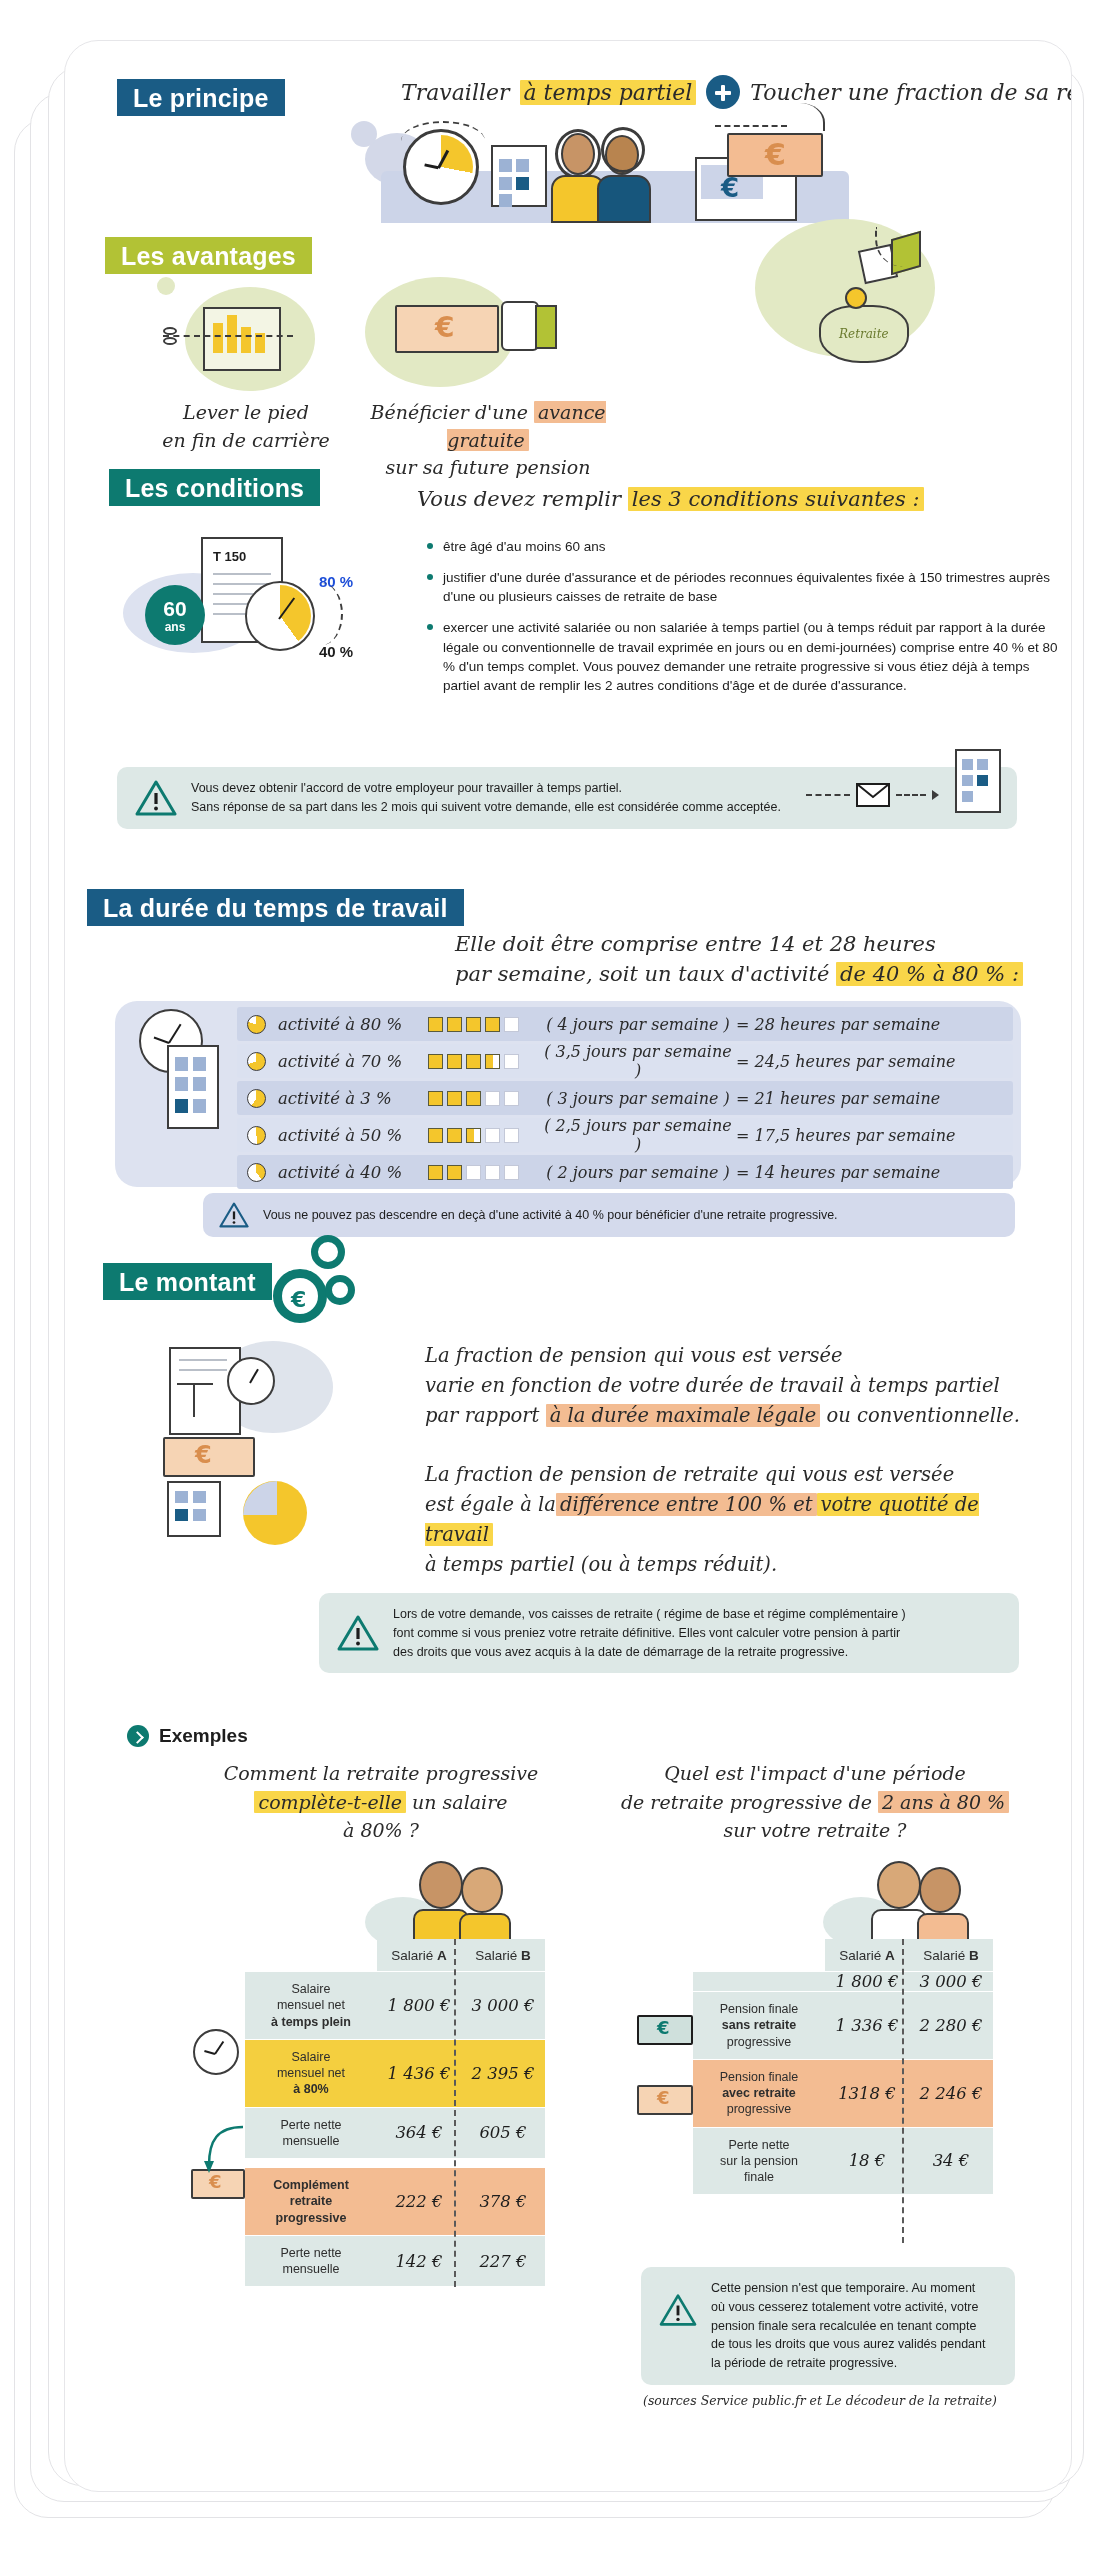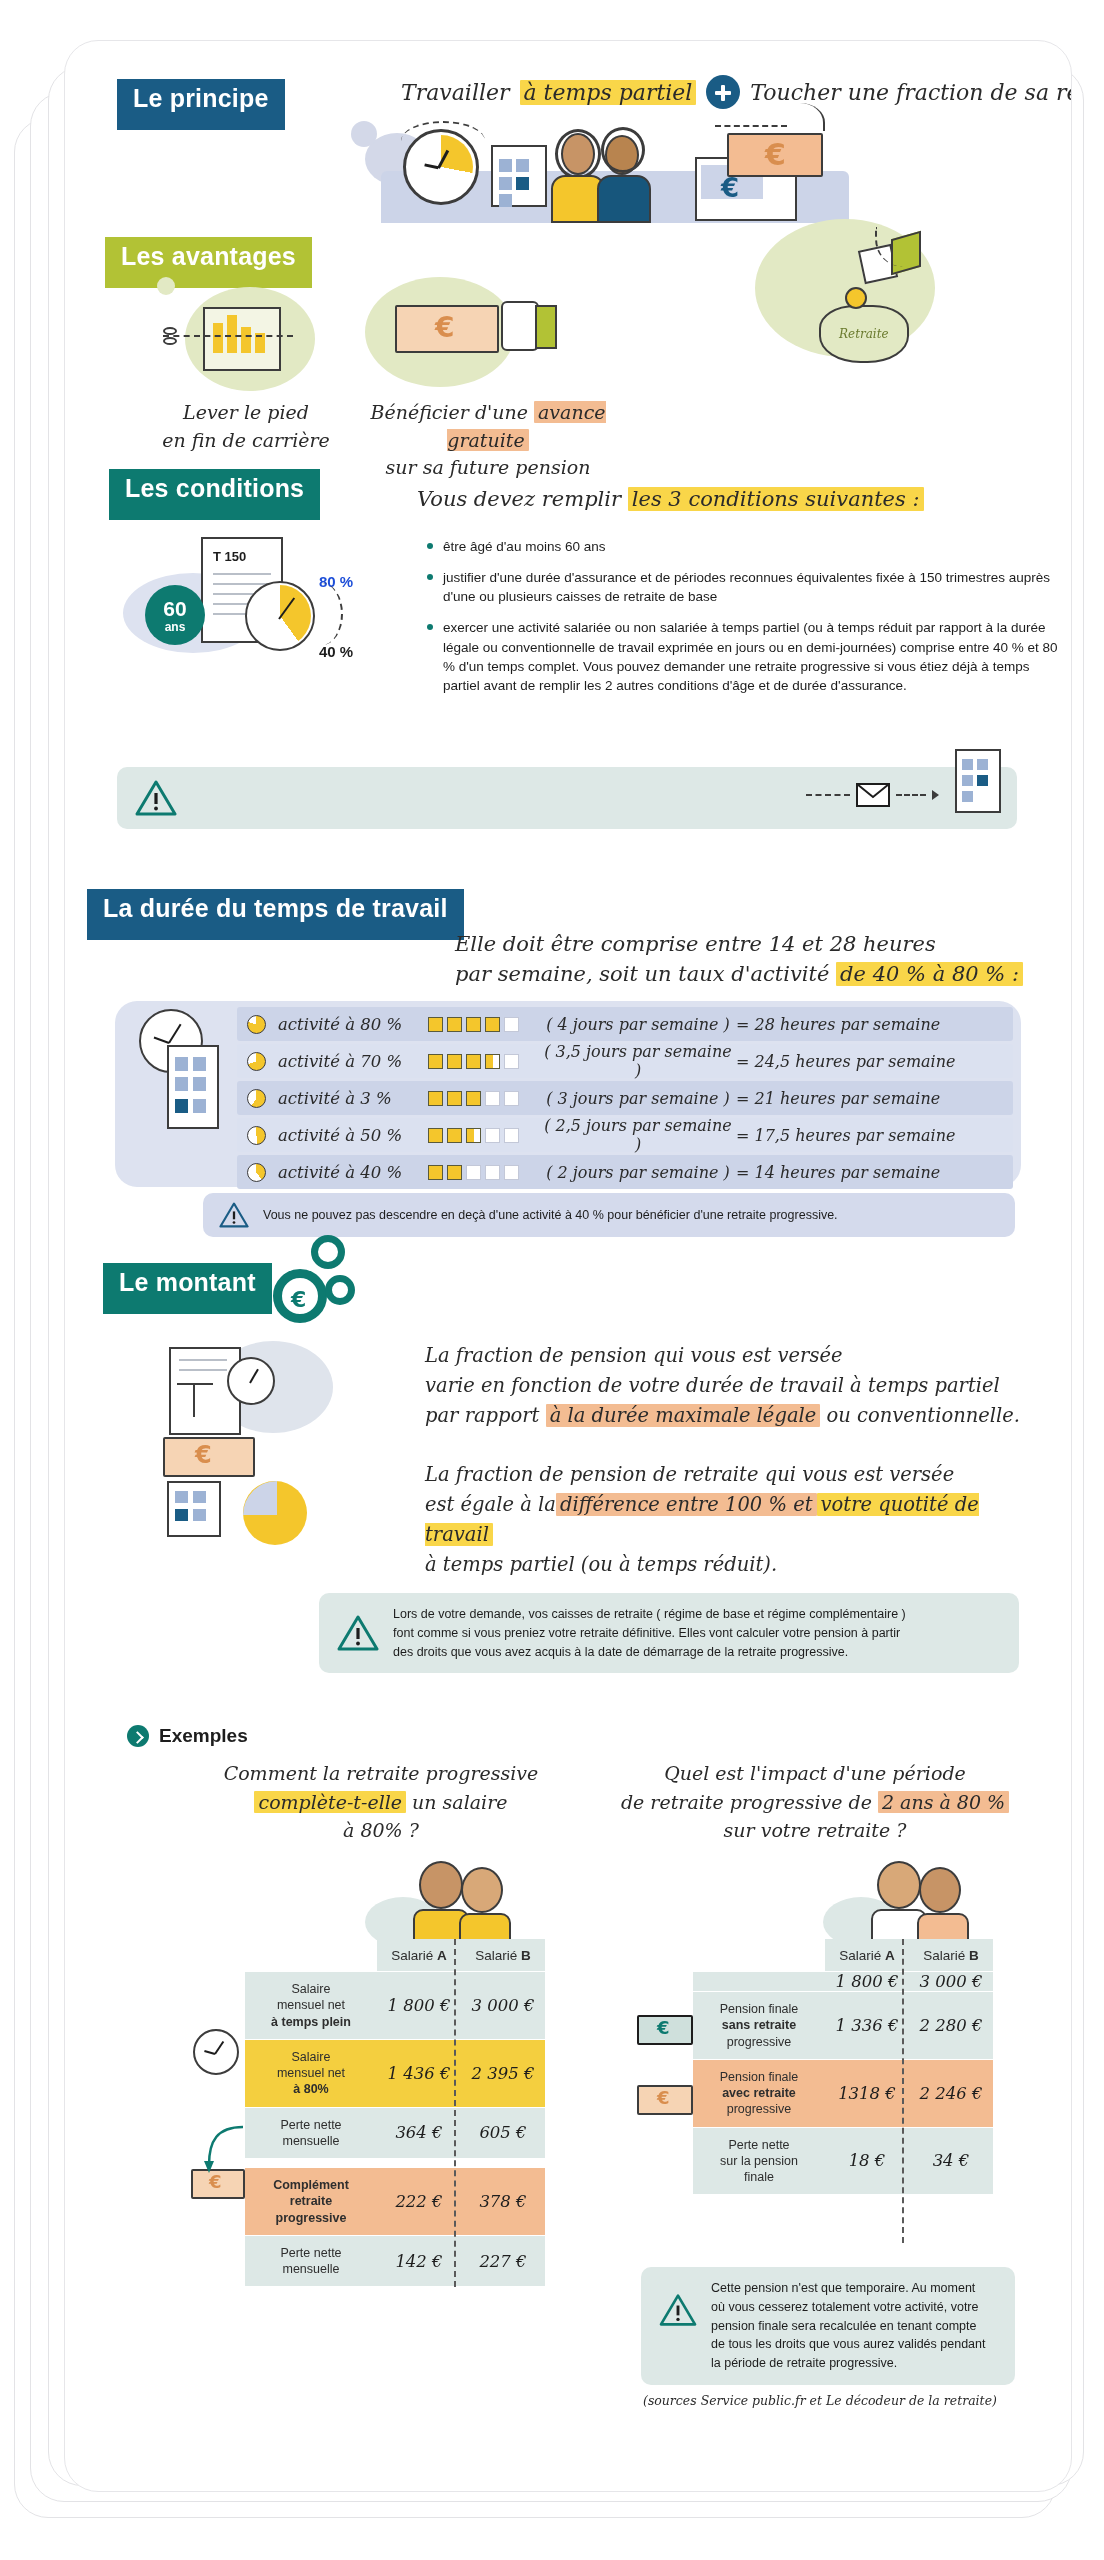--- a/index.html
+++ b/index.html
@@ -21,21 +21,21 @@
     width: 1008px; height: 2452px;
     background: #ffffff; border: 1px solid #e6e6e9;
     border-radius: 34px; overflow: hidden;
   }
   .inner { position: relative; width: 100%; height: 100%; }
 
   
   .chip {
     position: absolute; display: flex; align-items: center;
     color: #ffffff; font-weight: bold; letter-spacing: .2px;
-    padding: 7px 16px 19px 16px; font-size: 25px; line-height: 1;
+    padding: 7px 16px 5px 16px; font-size: 25px; line-height: 1;
     white-space: nowrap;
     text-align: right;
   }
   .chip.blue  { background: #1a5c85; }
   .chip.green { background: #b2c235; }
   .chip.teal  { background: #0d7a70; }
 
   
   .script {
     font-family: "DejaVu Serif", serif;
@@ -323,20 +323,24 @@
     <li>justifier d'une durée d'assurance et de périodes reconnues équivalentes fixée à 150 trimestres auprès d'une ou plusieurs caisses de retraite de base</li>
     <li>exercer une activité salariée ou non salariée à temps partiel (ou à temps réduit par rapport à la durée légale ou conventionnelle de travail exprimée en jours ou en demi-journées) comprise entre 40 % et 80 % d'un temps complet. Vous pouvez demander une retraite progressive si vous étiez déjà à temps partiel avant de remplir les 2 autres conditions d'âge et de durée d'assurance.</li>
   </ul>
 
   <div class="callout teal" style="left:52px; top:726px; width:900px;">
     <svg class="warn-tri" width="42" height="38" viewBox="0 0 42 38">
       <path d="M21 3 L40 35 L2 35 Z" fill="none" stroke="#0d7a70" stroke-width="3" stroke-linejoin="round"></path>
       <rect x="19.4" y="14" width="3.2" height="11" fill="#1d1d1d"></rect>
       <circle cx="21" cy="29.5" r="1.9" fill="#1d1d1d"></circle>
     </svg>
+    <div class="ctext">
+      <div>Vous devez obtenir l'accord de votre employeur pour travailler à temps partiel.</div>
+      <div>Sans réponse de sa part dans les 2 mois qui suivent votre demande, elle est considérée comme acceptée.</div>
+    </div>
     <div style="position:absolute; right:78px; top:16px; display:flex; align-items:center; gap:6px;">
       <div style="width:44px;height:0;border-top:2px dashed #3c3c3c;"></div>
       <svg width="34" height="24" viewBox="0 0 34 24">
         <rect x="1" y="1" width="32" height="22" fill="#fff" stroke="#1d1d1d" stroke-width="2"></rect>
         <path d="M1 1 L17 14 L33 1" fill="none" stroke="#1d1d1d" stroke-width="2"></path>
       </svg>
       <div style="width:30px;height:0;border-top:2px dashed #3c3c3c;"></div>
       <div style="width:0;height:0;border-left:7px solid #3c3c3c;border-top:5px solid transparent;border-bottom:5px solid transparent;"></div>
     </div>
     <div class="bld" style="right:16px; top:-18px; width:46px; height:64px;">

